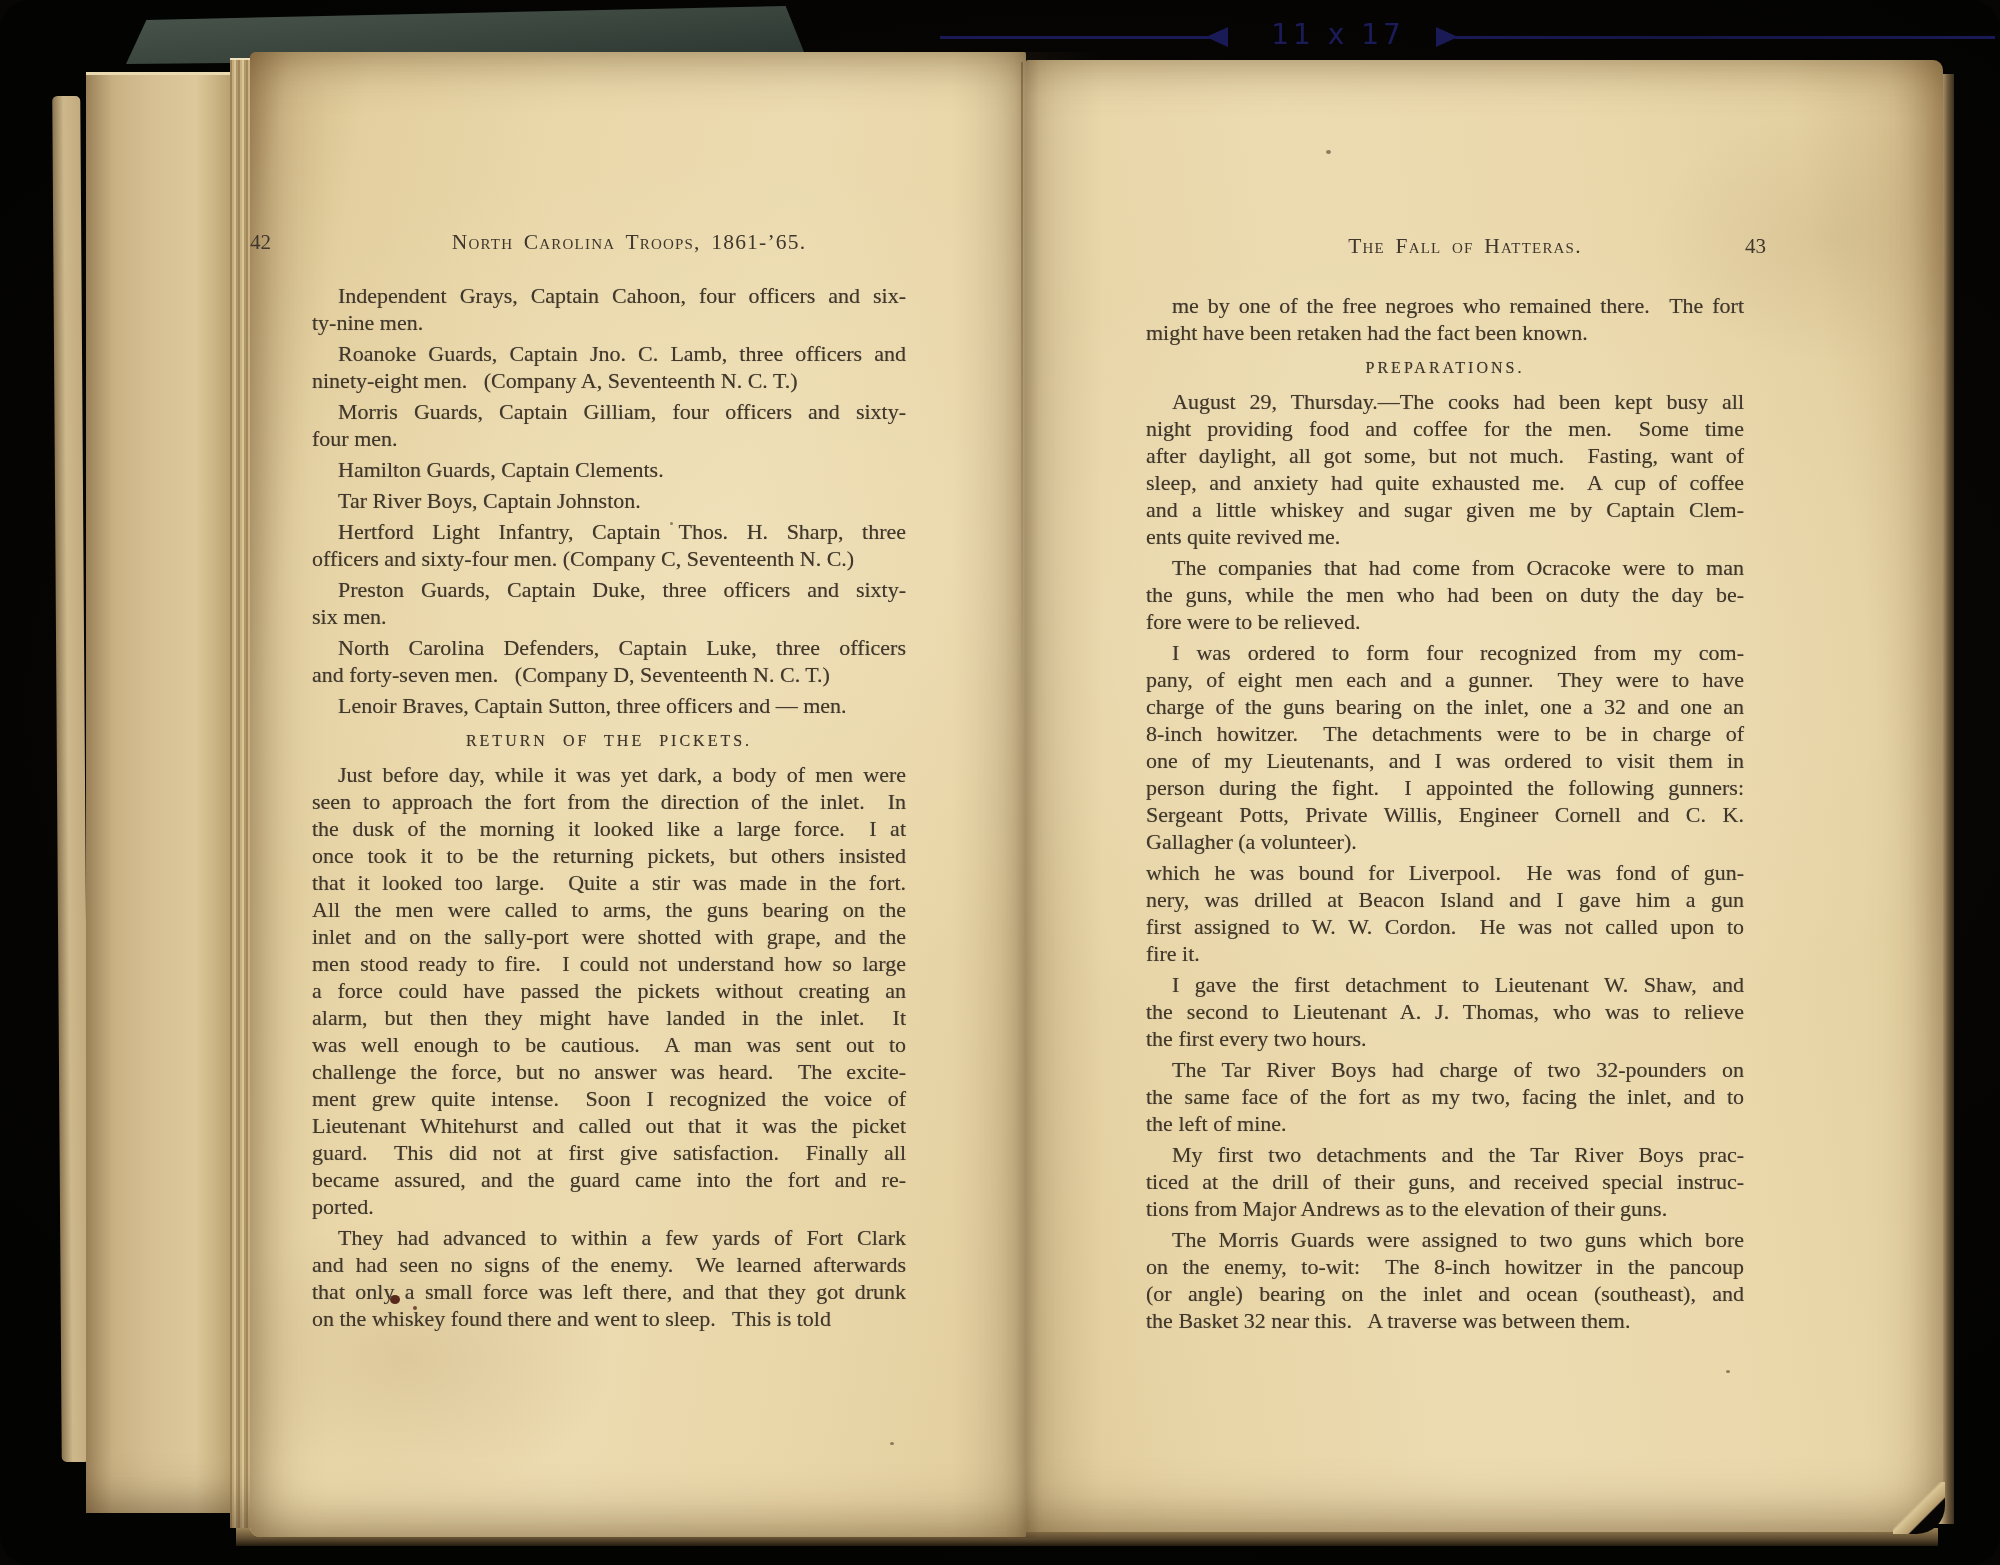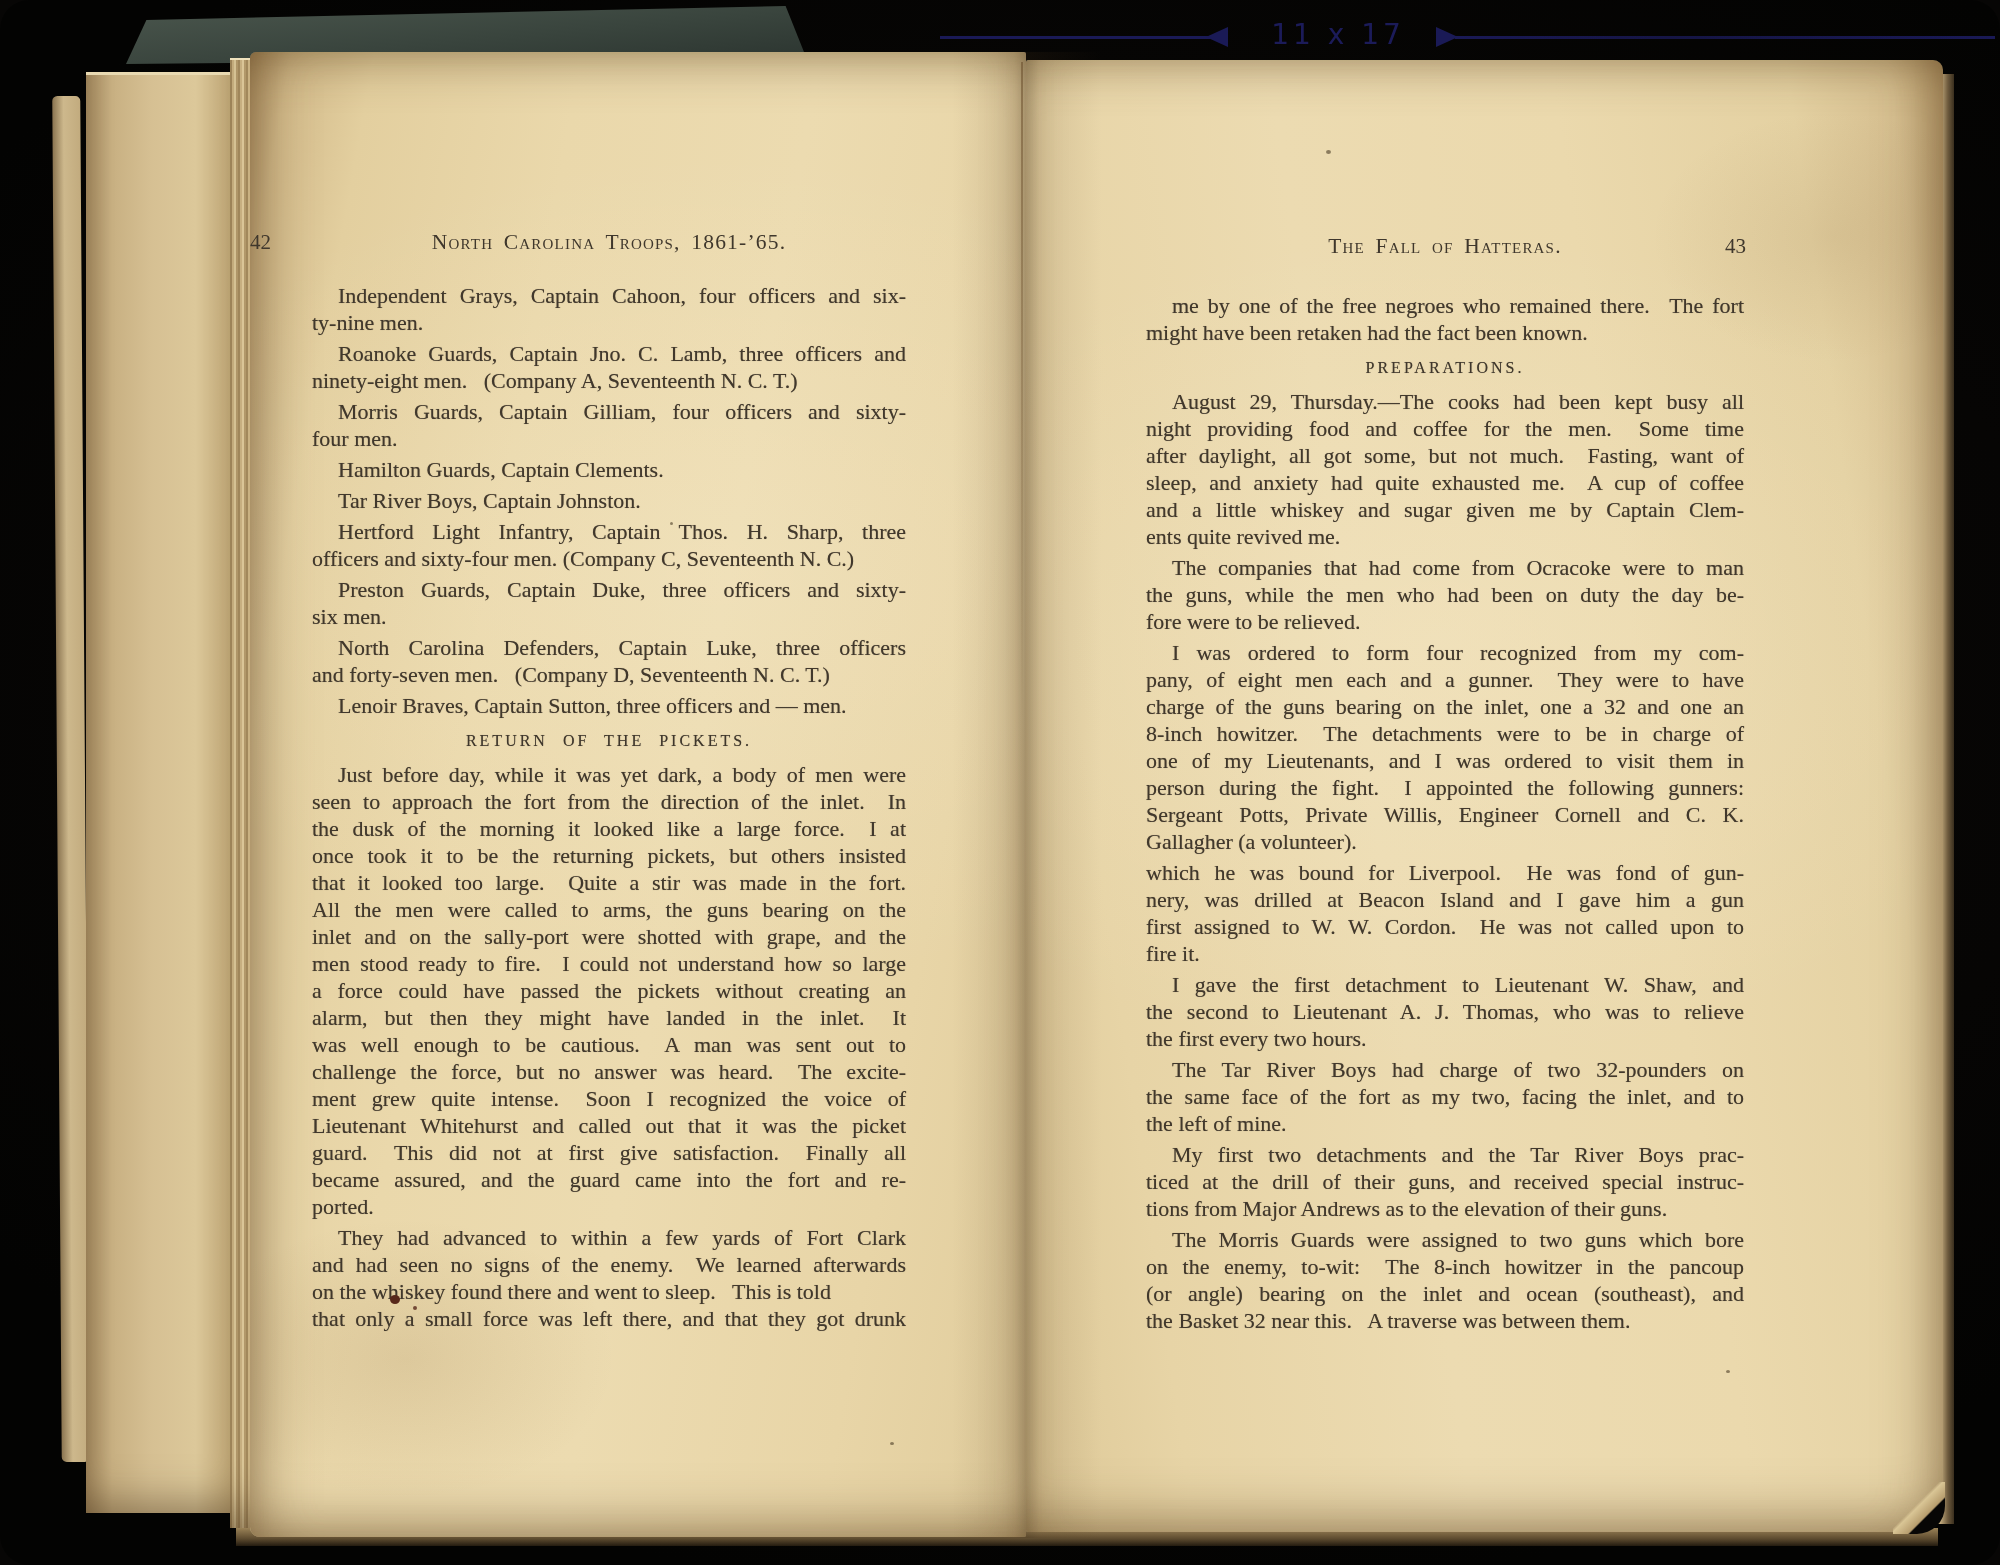--- a/index.html
+++ b/index.html
@@ -69,21 +69,21 @@
      background:linear-gradient(315deg,#070605 0 34%,#b79d6e 36%,#d9c595 52%,rgba(0,0,0,0) 56%);
      border-bottom-right-radius:28px;}
 
   
   .gutter{position:absolute;left:952px;top:52px;width:150px;height:1486px;pointer-events:none;
      background:linear-gradient(90deg,rgba(85,60,30,0) 0%,rgba(85,60,30,.14) 42%,rgba(60,42,20,.22) 50%,rgba(85,60,30,.12) 58%,rgba(85,60,30,0) 100%);}
   .crease{position:absolute;left:1021px;top:62px;width:2px;height:660px;pointer-events:none;
      background:linear-gradient(rgba(104,76,42,.55),rgba(104,76,42,0));}
 
   
-  .page-header{position:absolute;height:30px;color:#3f372c;}
+  .page-header{position:absolute;height:30px;color:#3f372c;padding-left:20px;}
   .running-title{font-variant:small-caps;font-size:21.5px;letter-spacing:1.2px;word-spacing:4px;
      display:block;text-align:center;}
   .pagenum{position:absolute;top:0;font-size:21px;}
   .paper.left .page-header{left:0px;top:178px;width:718px;}
   .paper.left .running-title{margin-left:58px;width:602px;}
   .paper.left .pagenum{left:0px;}
   .paper.right .page-header{left:116px;top:174px;width:606px;}
   .paper.right .running-title{width:606px;}
   .paper.right .pagenum{right:2px;}
 
@@ -180,22 +180,22 @@
           <div class="line"><span>challenge the force, but no answer was heard.  The excite-</span></div>
           <div class="line"><span>ment grew quite intense.  Soon I recognized the voice of</span></div>
           <div class="line"><span>Lieutenant Whitehurst and called out that it was the picket</span></div>
           <div class="line"><span>guard.  This did not at first give satisfaction.  Finally all</span></div>
           <div class="line"><span>became assured, and the guard came into the fort and re-</span></div>
           <div class="line last"><span>ported.</span></div>
         </div>
         <div class="para">
           <div class="line first"><span>They had advanced to within a few yards of Fort Clark</span></div>
           <div class="line"><span>and had seen no signs of the enemy.  We learned afterwards</span></div>
+          <div class="line"><span>that only a small force was left there, and that they got drunk</span></div>
           <div class="line last"><span>on the whiskey found there and went to sleep.  This is told</span></div>
-          <div class="line"><span>that only a small force was left there, and that they got drunk</span></div>
         </div>
       </div>
     <div class="ink-dot d1"></div>
     <div class="ink-dot d2"></div>
     <div class="speck" style="left:420px;top:470px;width:3px;height:3px;"></div>
     <div class="speck" style="left:640px;top:1390px;width:4px;height:3px;"></div>
   </div>
 
   <div class="paper right">
     <div class="page-header">

